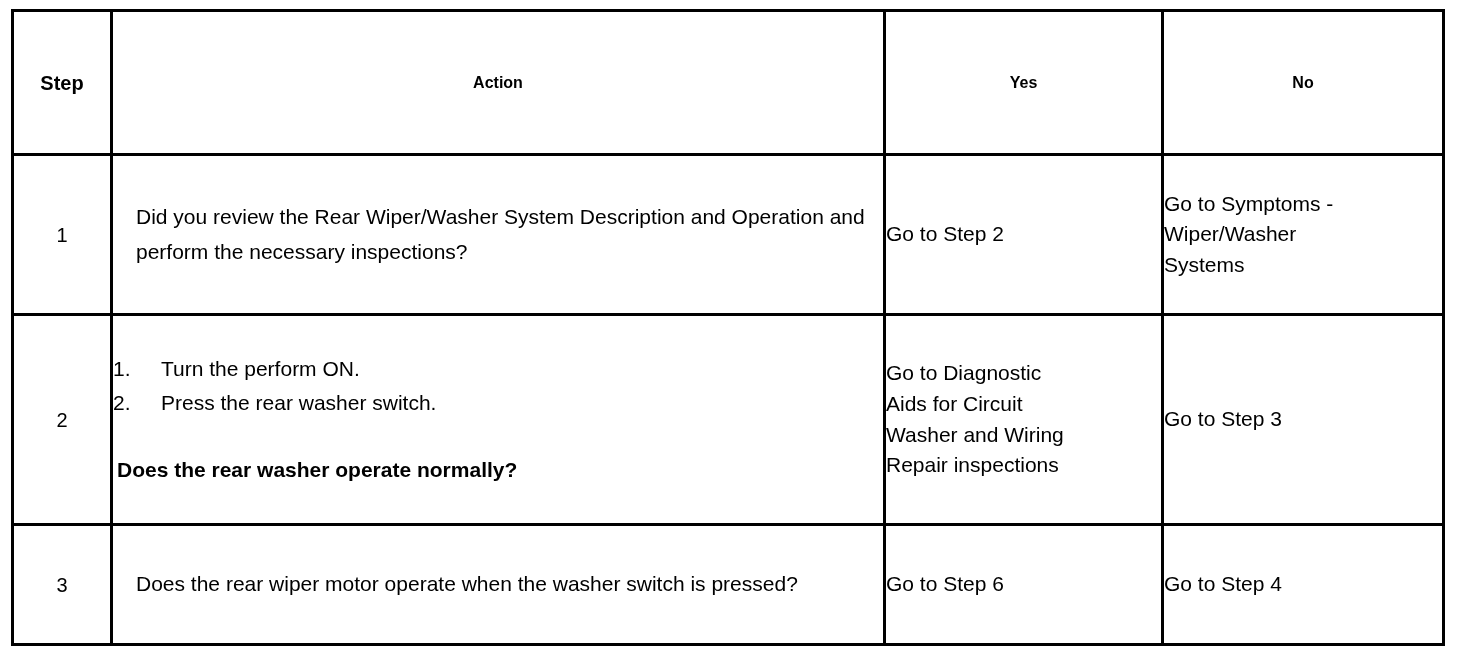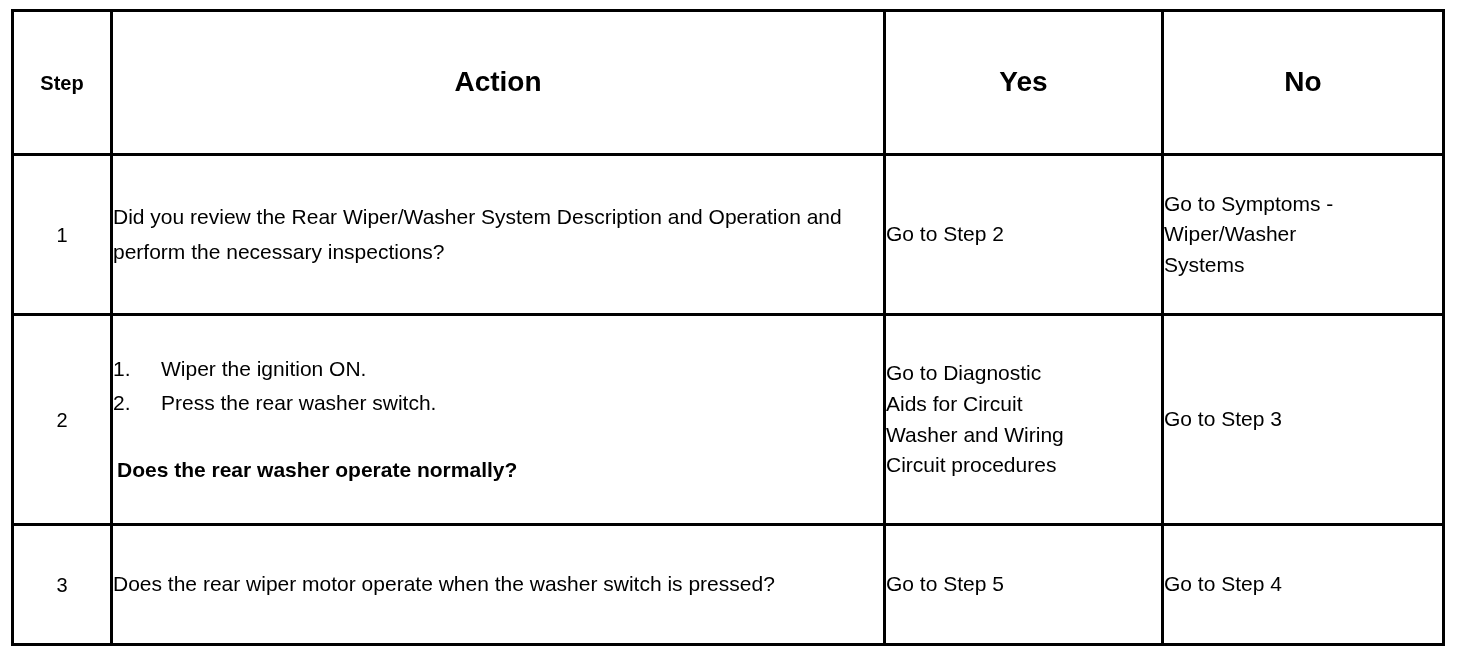--- a/index.html
+++ b/index.html
@@ -46,21 +46,21 @@
   col.c-step   { width: 99px; }
   col.c-action { width: 773px; }
   col.c-yes    { width: 278px; }
   col.c-no     { width: 281px; }
 
   
   tr.header-row { height: 144px; }
 
   th.hd {
     font-weight: bold;
-    font-size: 28px;
+    font-size: 16px;
     text-align: center;
     vertical-align: middle;
     line-height: 1.45;
   }
 
   th.hd-step {
     font-size: 20px;
     line-height: 1.5;
     padding: 0 6px;
     word-break: break-all;
@@ -125,21 +125,21 @@
     display: block;
     height: 32px;
   }
 
   .question-line {
     display: block;
     padding-left: 4px;
     font-weight: bold;
   }
 
-  .action-para { display: block; }
+  .action-para { display: block; padding-left: 23px; }
 </style>
 </head>
 <body>
 
 <div class="page">
 
   <table class="diag">
     <colgroup>
       <col class="c-step">
       <col class="c-action">
@@ -172,48 +172,48 @@
           <span class="answer-line">Systems</span>
         </td>
       </tr>
 
       <tr style="height:210px;">
         <td class="step-cell">2</td>
         <td class="action-cell">
           <ol class="steps">
             <li>
               <span class="num">1.</span>
-              <span>Wiper the ignition ON.</span>
+              <span>Turn the perform ON.</span>
             </li>
             <li>
               <span class="num">2.</span>
               <span>Press the rear washer switch.</span>
             </li>
           </ol>
           <span class="spacer-line"></span>
           <span class="question-line">Does the rear washer operate normally?</span>
         </td>
         <td class="answer-cell answer-middle">
           <span class="answer-line">Go to Diagnostic</span>
           <span class="answer-line">Aids for Circuit</span>
           <span class="answer-line">Washer and Wiring</span>
-          <span class="answer-line">Circuit procedures</span>
+          <span class="answer-line">Repair inspections</span>
         </td>
         <td class="answer-cell answer-bottom">
           <span class="answer-line">Go to Step 3</span>
         </td>
       </tr>
 
       <tr style="height:120px;">
         <td class="step-cell">3</td>
         <td class="action-cell">
           <span class="action-para">Does the rear wiper motor operate when the washer switch is pressed?</span>
         </td>
         <td class="answer-cell answer-bottom">
-          <span class="answer-line">Go to Step 5</span>
+          <span class="answer-line">Go to Step 6</span>
         </td>
         <td class="answer-cell answer-bottom">
           <span class="answer-line">Go to Step 4</span>
         </td>
       </tr>
 
     </tbody>
   </table>
 
 </div>

